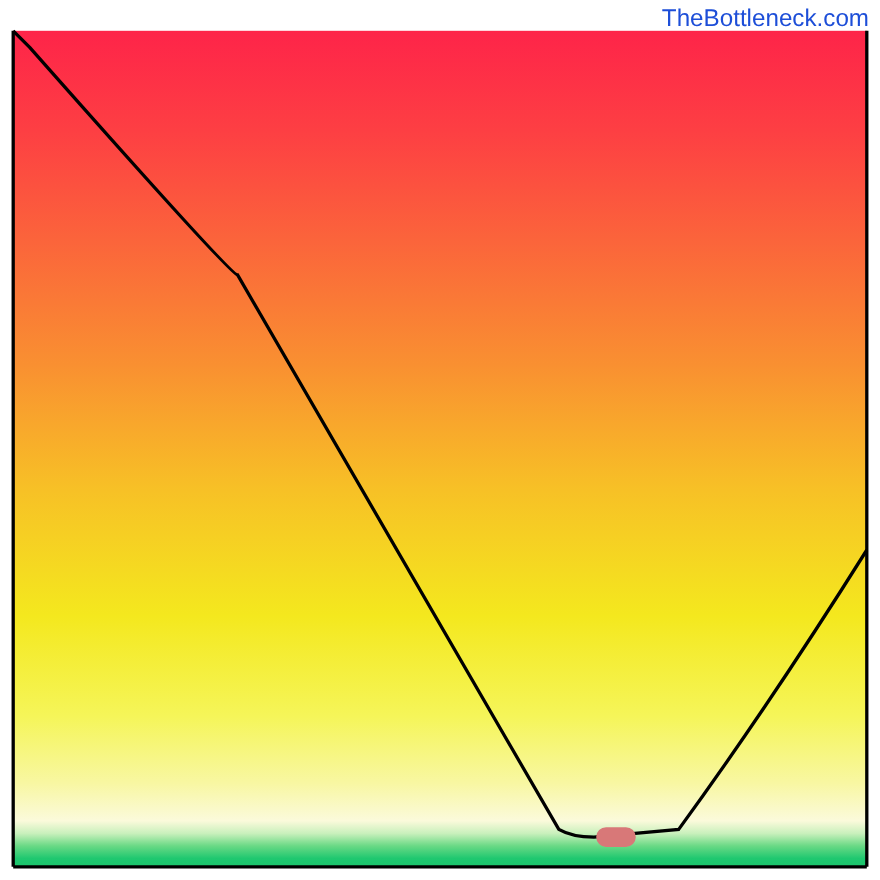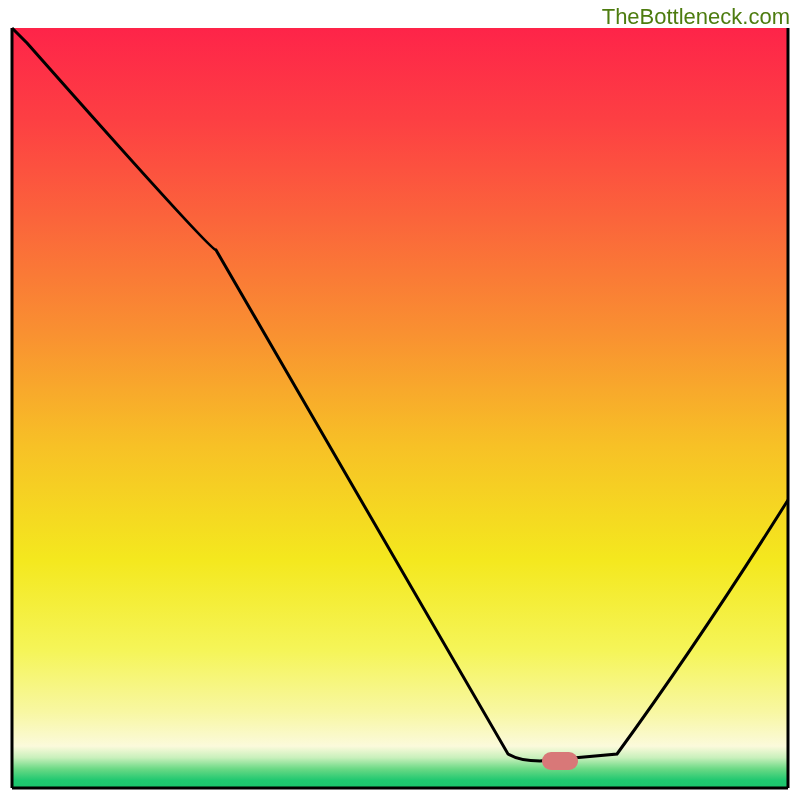--- a/index.html
+++ b/index.html
@@ -11,21 +11,21 @@
     position: relative;
     width: 800px;
     height: 800px;
   }
   .watermark {
     position: absolute;
     top: 4px;
     right: 10px;
     font-family: Arial, sans-serif;
     font-size: 22px;
-    color: #4d7c0f;
+    color: #1d4ed8;
     z-index: 10;
   }
   svg {
     display: block;
   }
 </style>
 </head>
 <body>
 
 <div class="chart-container">

